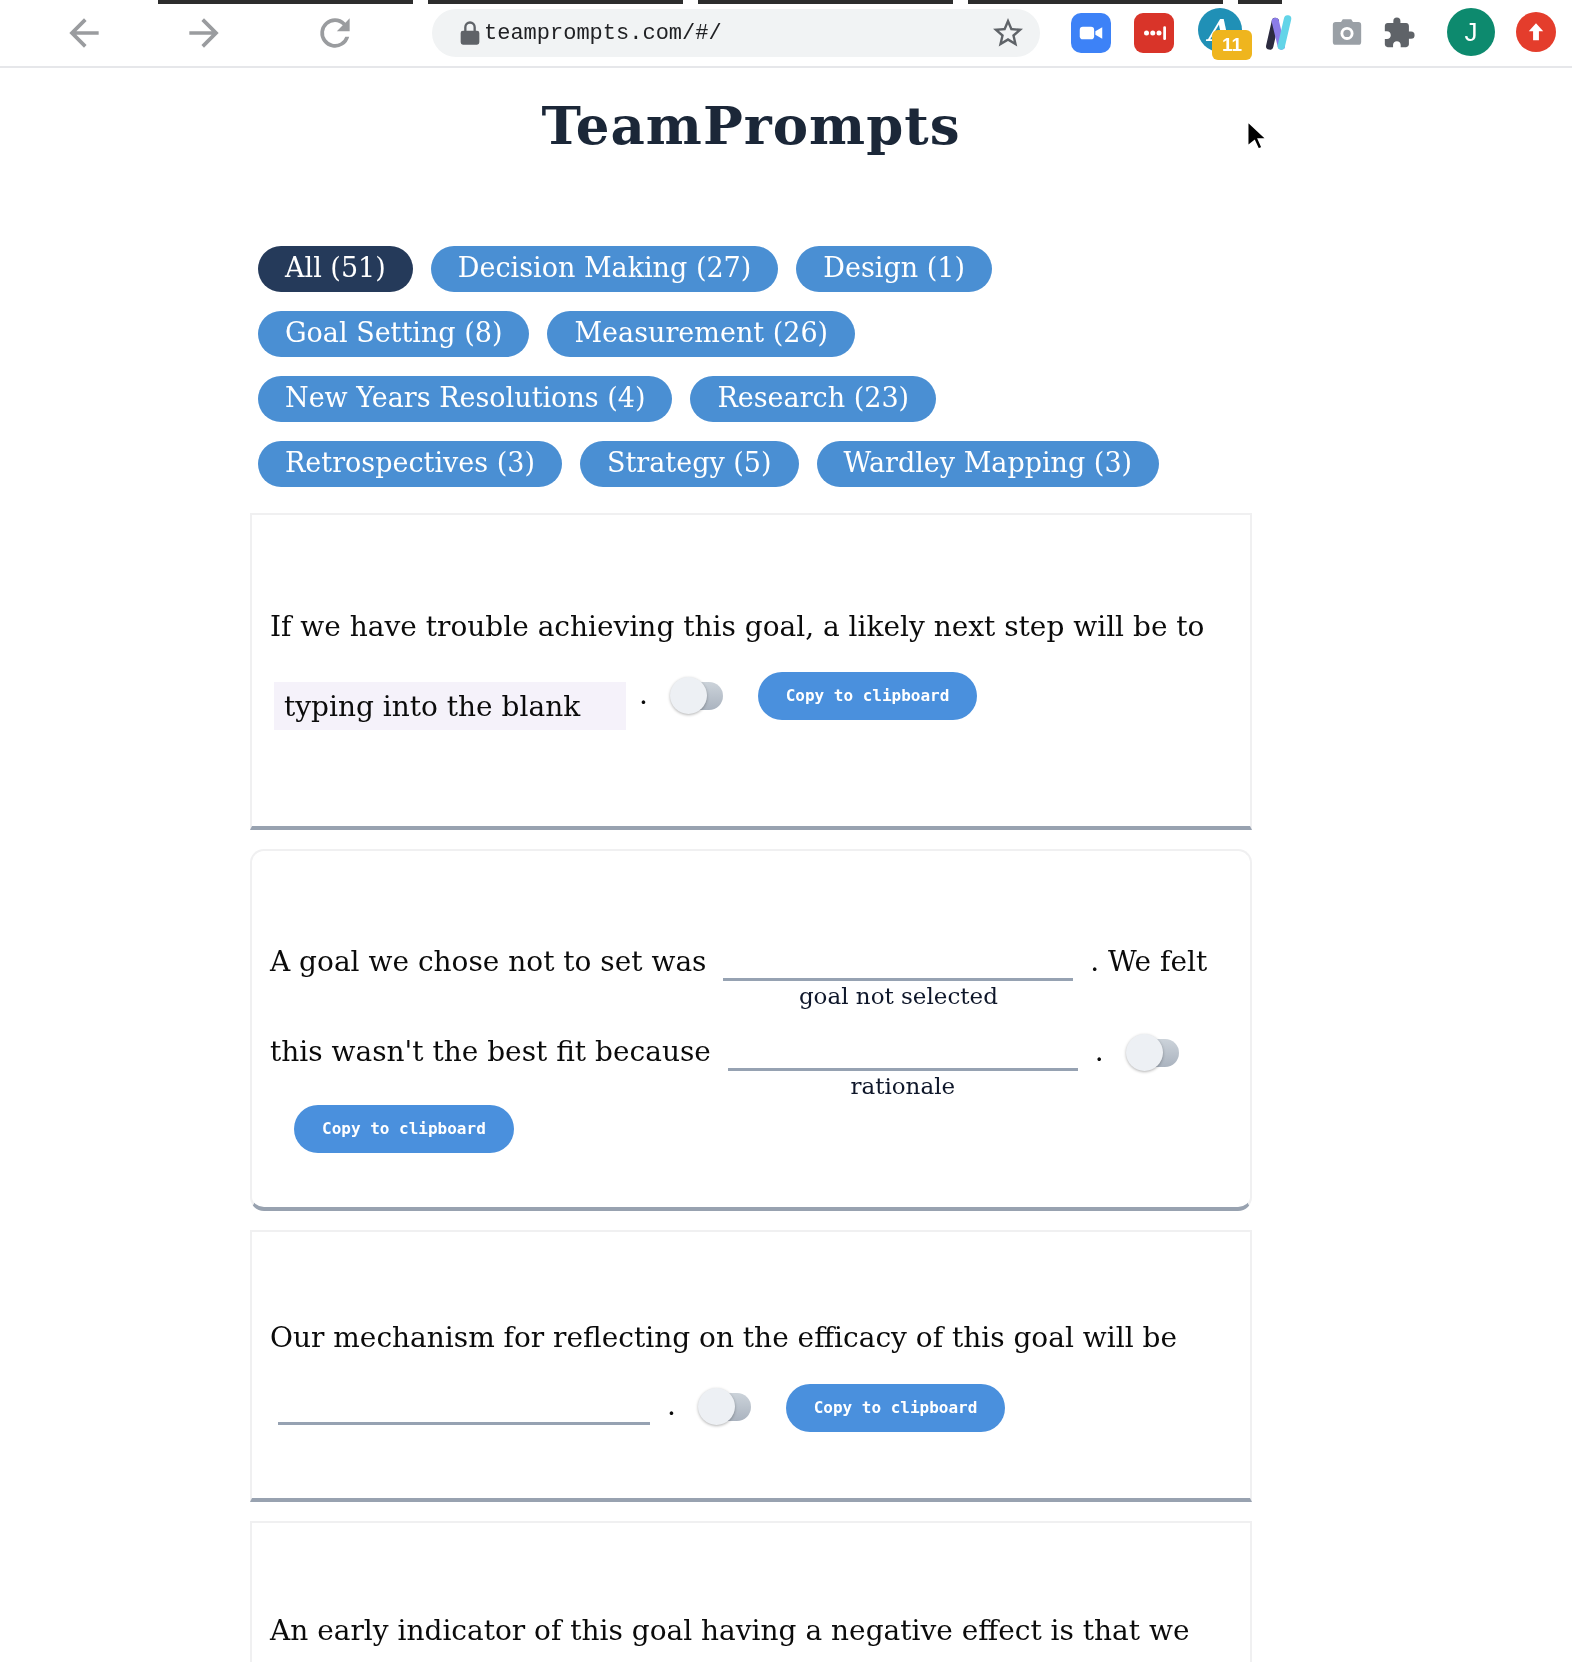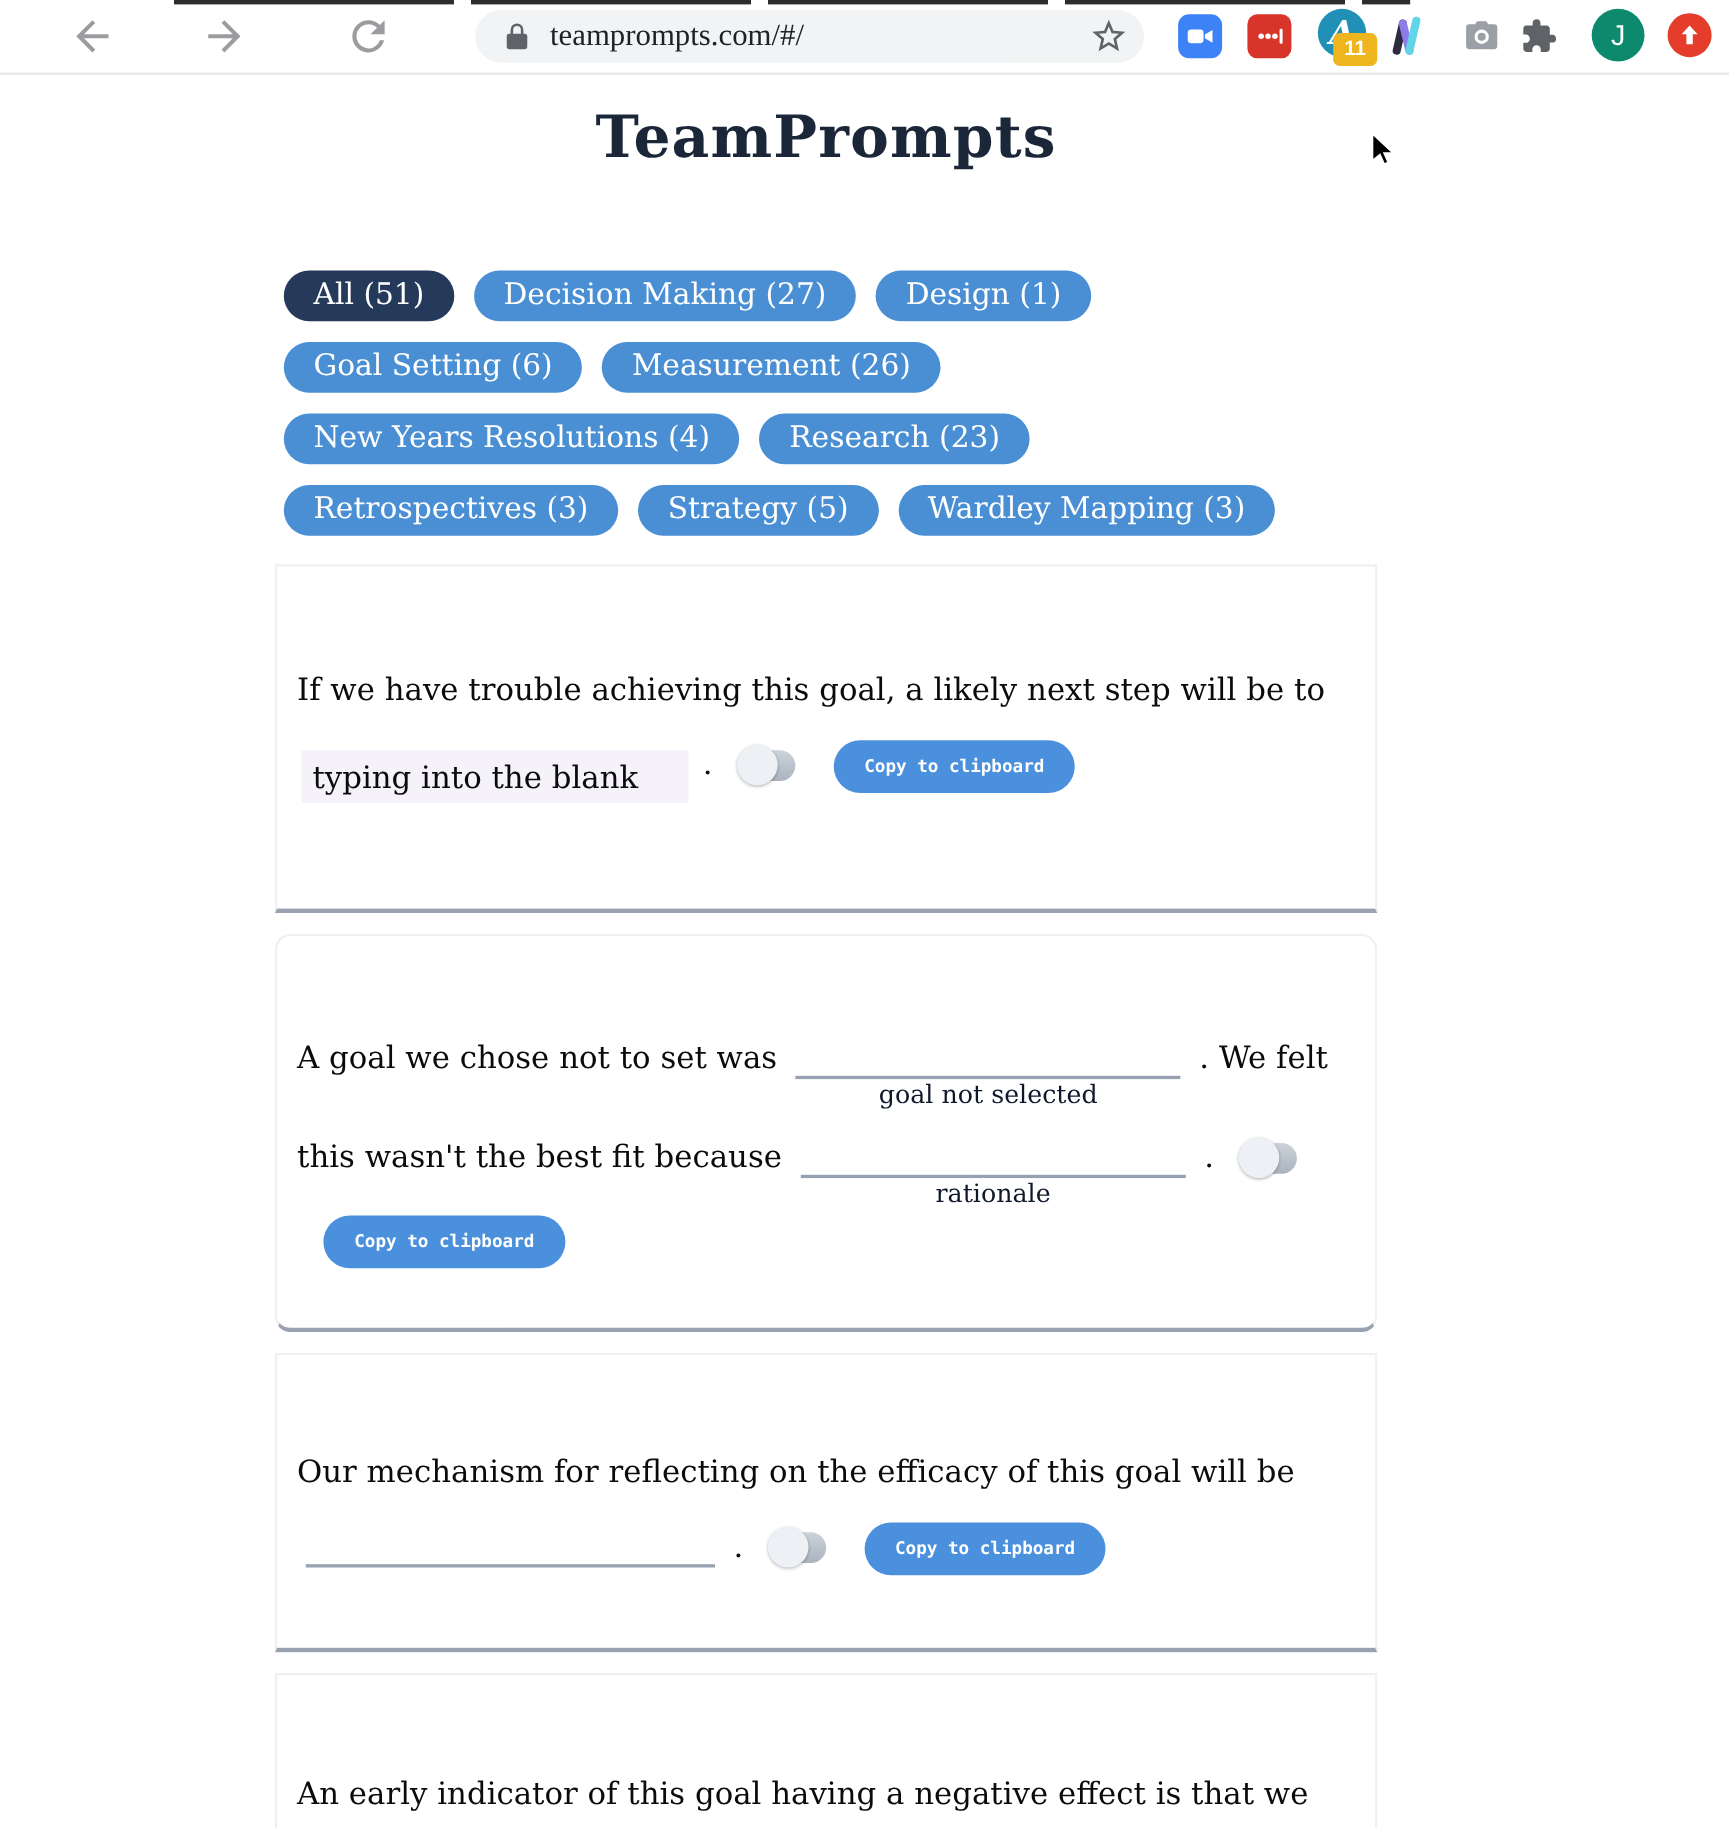--- a/index.html
+++ b/index.html
@@ -13,21 +13,21 @@
   .toolbar { position:relative; width:100%; height:68px; background:#fff; border-bottom:2px solid #e6e7ea; }
   .tabstrip-remnant { position:absolute; top:0; left:158px; width:1124px; height:4px;
     background:repeating-linear-gradient(90deg,#2d2d2d 0 255px,#ffffff 255px 270px); }
   .nav-btn { position:absolute; top:9px; width:48px; height:48px; display:flex; align-items:center; justify-content:center; border-radius:50%; }
   .nav-btn svg { width:44px; height:44px; fill:#9a9c9f; }
   .addr {
     position:absolute; left:432px; top:9px; width:608px; height:48px; border-radius:24px;
     background:#f1f3f4; display:flex; align-items:center;
   }
   .addr .lock { margin-left:24px; width:28px; height:28px; fill:#5f6368; flex:none; }
-  .addr .url { margin-left:16px; font-family:Liberation Serif, serif; font-size:28px; color:#202124; white-space:nowrap; }
+  .addr .url { font-family:Liberation Mono, monospace; font-size:22px; color:#202124; white-space:nowrap; }
   .addr .star { position:absolute; right:14px; width:36px; height:36px; fill:#5f6368; }
 
   .ei { position:absolute; display:flex; align-items:center; justify-content:center; }
   .zoom-app   { left:1071px; top:13px; width:40px; height:40px; border-radius:10px; background:#3d82f7; }
   .zoom-app svg { width:30px; height:30px; fill:#fff; }
   .pw-app     { left:1134px; top:13px; width:40px; height:40px; border-radius:9px; background:#d93429; }
   .pw-app svg { width:30px; height:30px; fill:#fff; }
   .a-app      { left:1198px; top:8px;  width:44px; height:44px; border-radius:50%; background:#2090b6; color:#fff;
                 font-family:"DejaVu Serif", serif; font-style:italic; font-weight:bold; font-size:30px; }
   .a-badge    { position:absolute; right:-10px; bottom:-8px; width:40px; height:30px; border-radius:6px; background:#efb51e;
@@ -183,21 +183,21 @@
 </svg>
 
 <div class="content">
 
   <h1 class="title">TeamPrompts</h1>
 
   <div class="pills">
     <button class="pill selected">All (51)</button>
     <button class="pill">Decision Making (27)</button>
     <button class="pill">Design (1)</button>
-    <button class="pill">Goal Setting (6)</button>
+    <button class="pill">Goal Setting (8)</button>
     <button class="pill">Measurement (26)</button>
     <button class="pill">New Years Resolutions (4)</button>
     <button class="pill">Research (23)</button>
     <button class="pill">Retrospectives (3)</button>
     <button class="pill">Strategy (5)</button>
     <button class="pill">Wardley Mapping (3)</button>
   </div>
 
   <div class="card card1">
     <p class="prompt">

